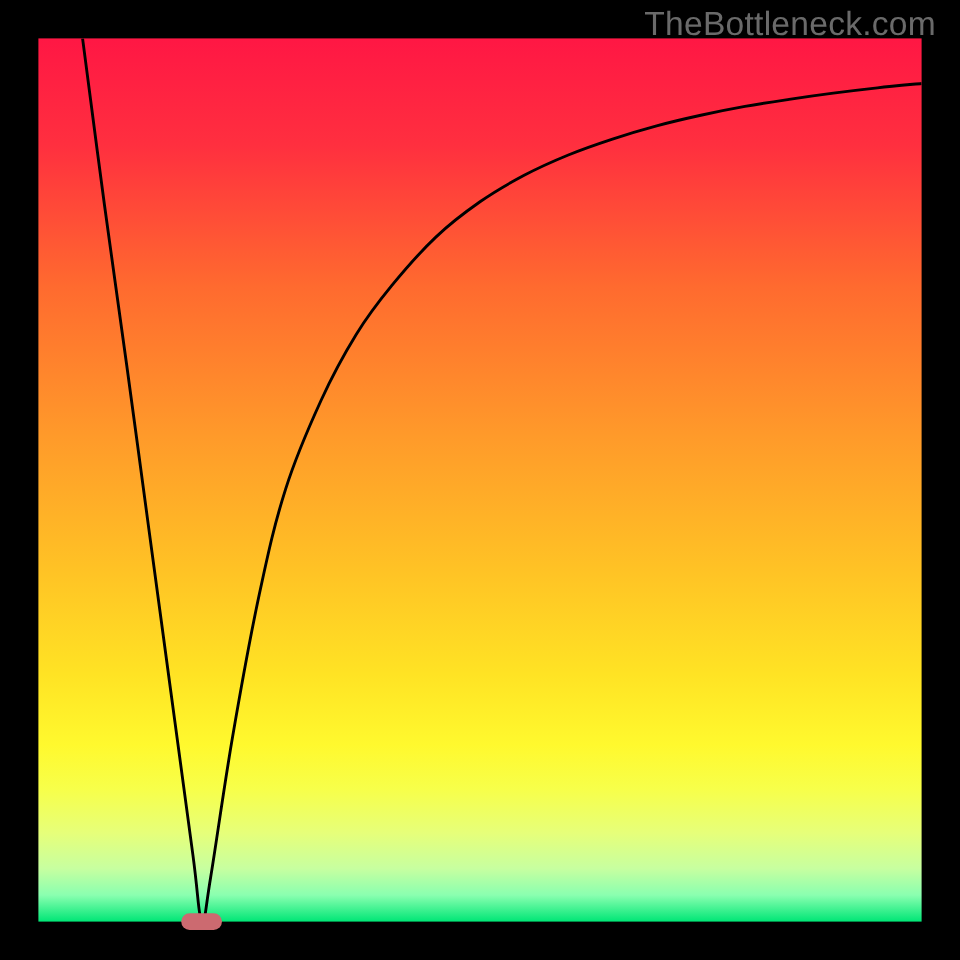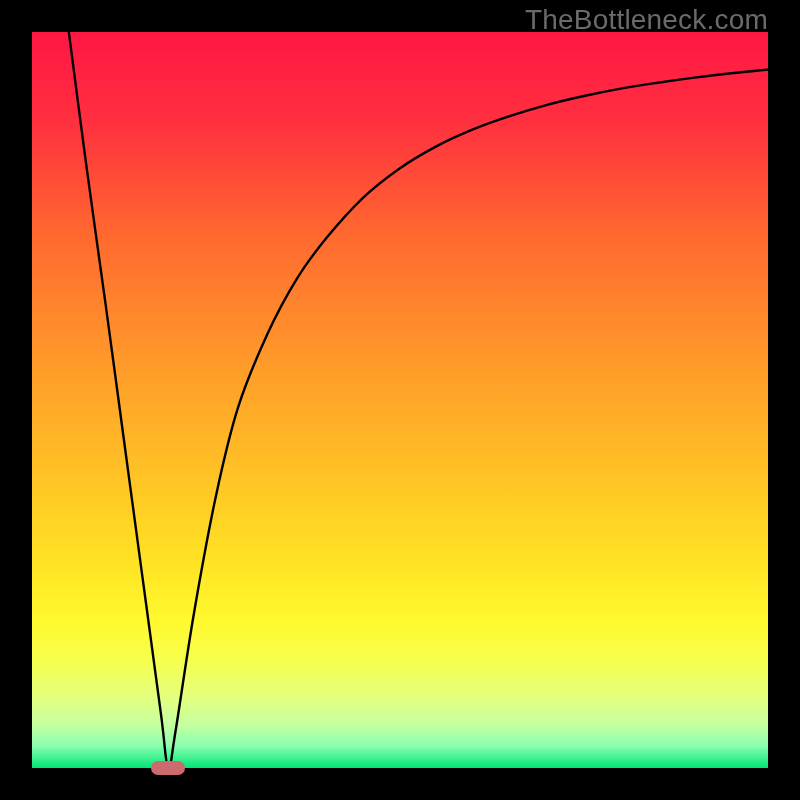--- a/index.html
+++ b/index.html
@@ -28,21 +28,21 @@
   }
 
   .gradient {
     position: absolute;
     inset: 0;
   }
 
   .watermark {
     position: absolute;
     top: 4px;
-    right: 32px;
+    right: 20px;
     color: #6a6a6a;
     font-family: Arial, Helvetica, sans-serif;
     font-size: 28px;
     letter-spacing: 0.2px;
     user-select: none;
   }
 
   .marker {
     position: absolute;
     width: 34px;

